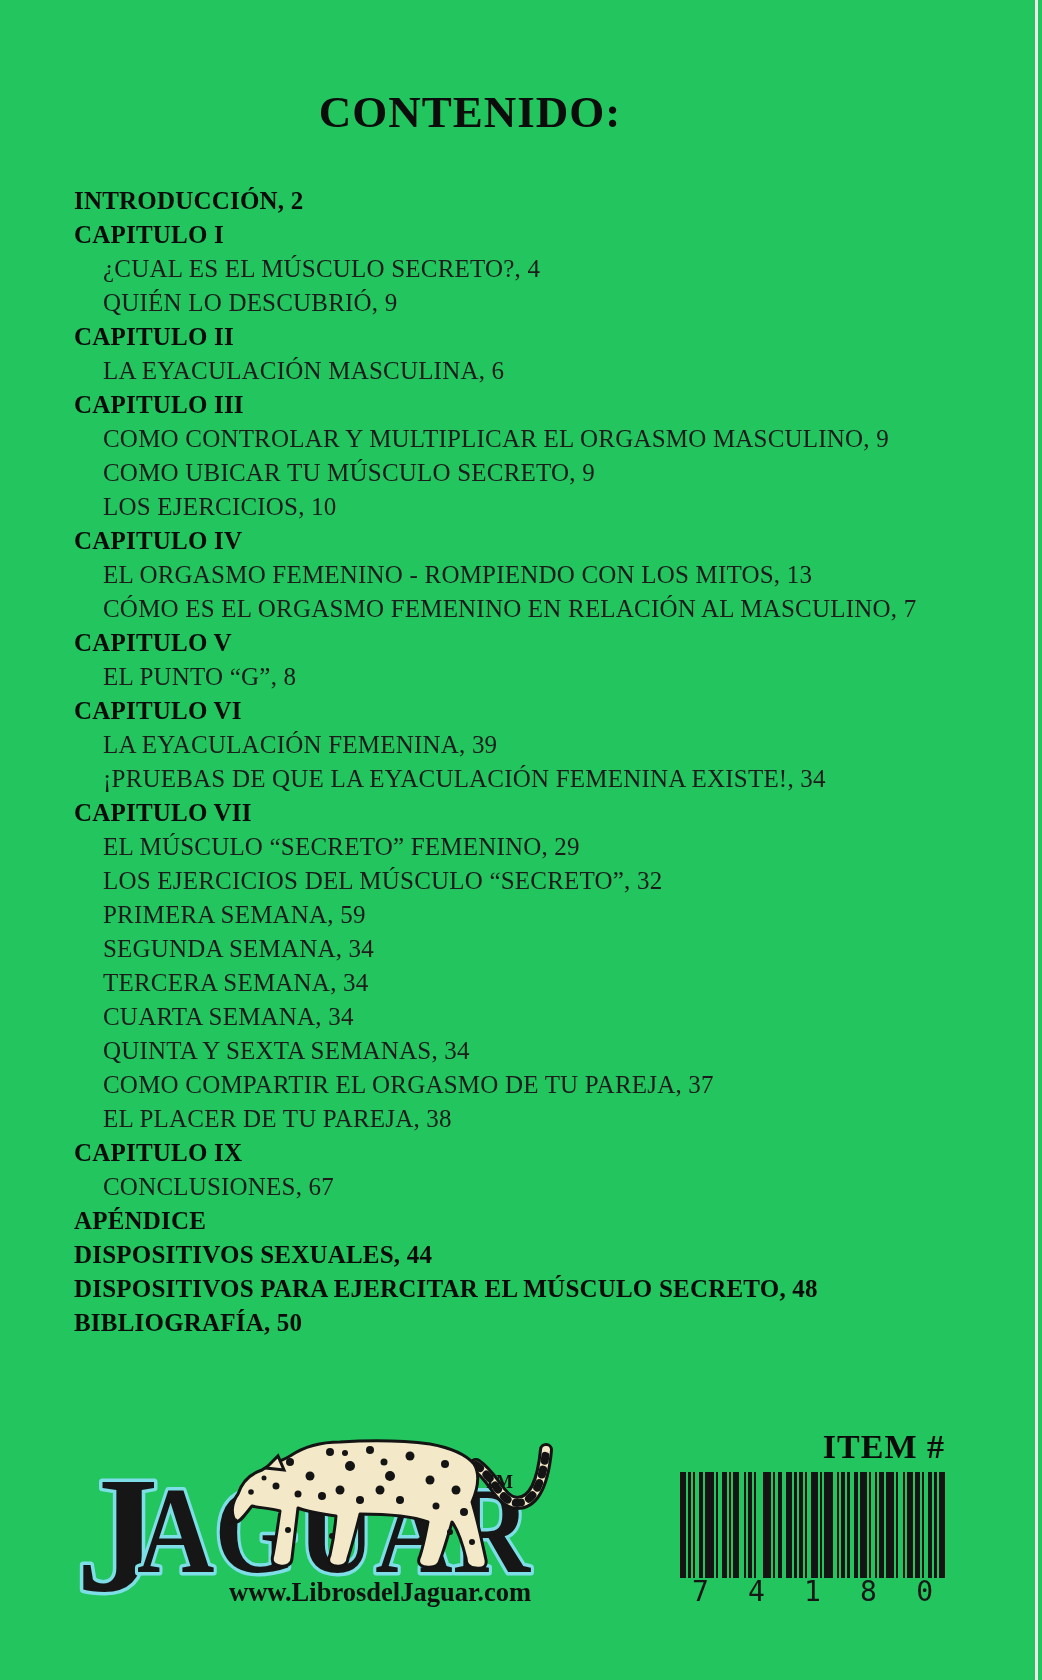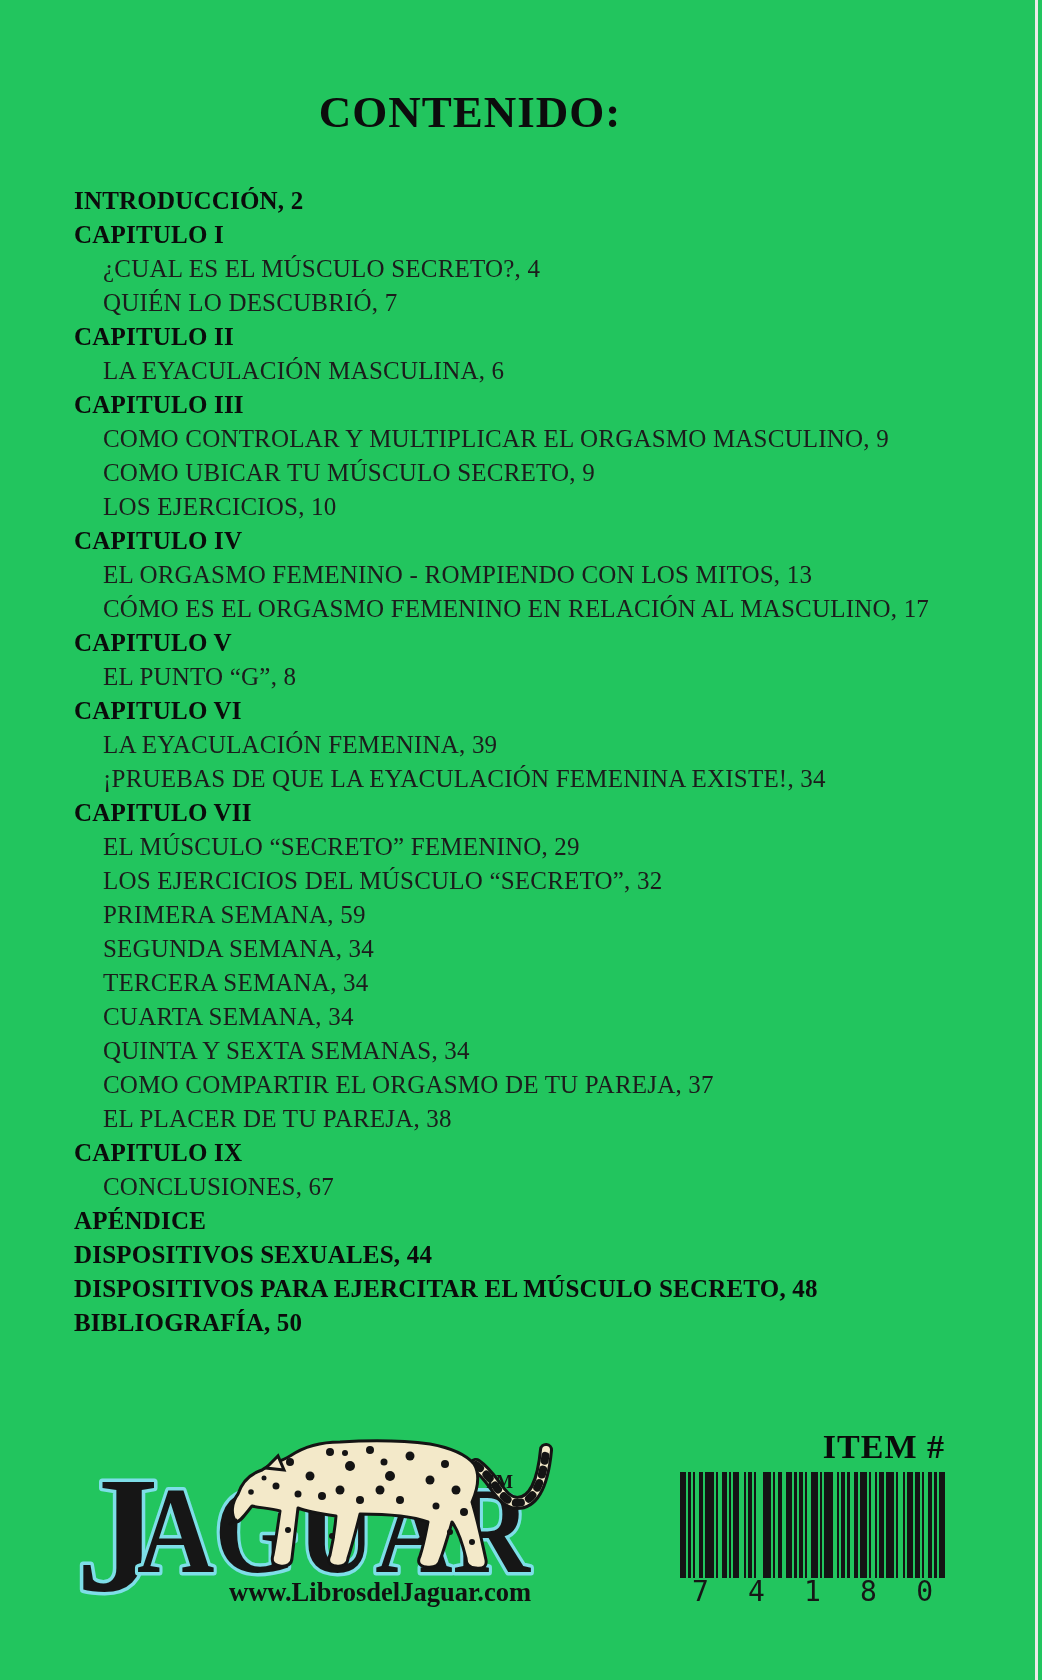--- a/index.html
+++ b/index.html
@@ -68,30 +68,30 @@
 <div class="page">
 
   <div class="scan-edge"></div>
 
   <div class="page-title">CONTENIDO:</div>
 
   <div class="toc">
       <div class="toc-line bold">INTRODUCCIÓN, 2</div>
       <div class="toc-line bold">CAPITULO I</div>
       <div class="toc-line">¿CUAL ES EL MÚSCULO SECRETO?, 4</div>
-      <div class="toc-line">QUIÉN LO DESCUBRIÓ, 7</div>
+      <div class="toc-line">QUIÉN LO DESCUBRIÓ, 9</div>
       <div class="toc-line bold">CAPITULO II</div>
       <div class="toc-line">LA EYACULACIÓN MASCULINA, 6</div>
       <div class="toc-line bold">CAPITULO III</div>
       <div class="toc-line">COMO CONTROLAR Y MULTIPLICAR EL ORGASMO MASCULINO, 9</div>
       <div class="toc-line">COMO UBICAR TU MÚSCULO SECRETO, 9</div>
       <div class="toc-line">LOS EJERCICIOS, 10</div>
       <div class="toc-line bold">CAPITULO IV</div>
       <div class="toc-line">EL ORGASMO FEMENINO - ROMPIENDO CON LOS MITOS, 13</div>
-      <div class="toc-line">CÓMO ES EL ORGASMO FEMENINO EN RELACIÓN AL MASCULINO, 17</div>
+      <div class="toc-line">CÓMO ES EL ORGASMO FEMENINO EN RELACIÓN AL MASCULINO, 7</div>
       <div class="toc-line bold">CAPITULO V</div>
       <div class="toc-line">EL PUNTO “G”, 8</div>
       <div class="toc-line bold">CAPITULO VI</div>
       <div class="toc-line">LA EYACULACIÓN FEMENINA, 39</div>
       <div class="toc-line">¡PRUEBAS DE QUE LA EYACULACIÓN FEMENINA EXISTE!, 34</div>
       <div class="toc-line bold">CAPITULO VII</div>
       <div class="toc-line">EL MÚSCULO “SECRETO” FEMENINO, 29</div>
       <div class="toc-line">LOS EJERCICIOS DEL MÚSCULO “SECRETO”, 32</div>
       <div class="toc-line">PRIMERA SEMANA, 59</div>
       <div class="toc-line">SEGUNDA SEMANA, 34</div>

